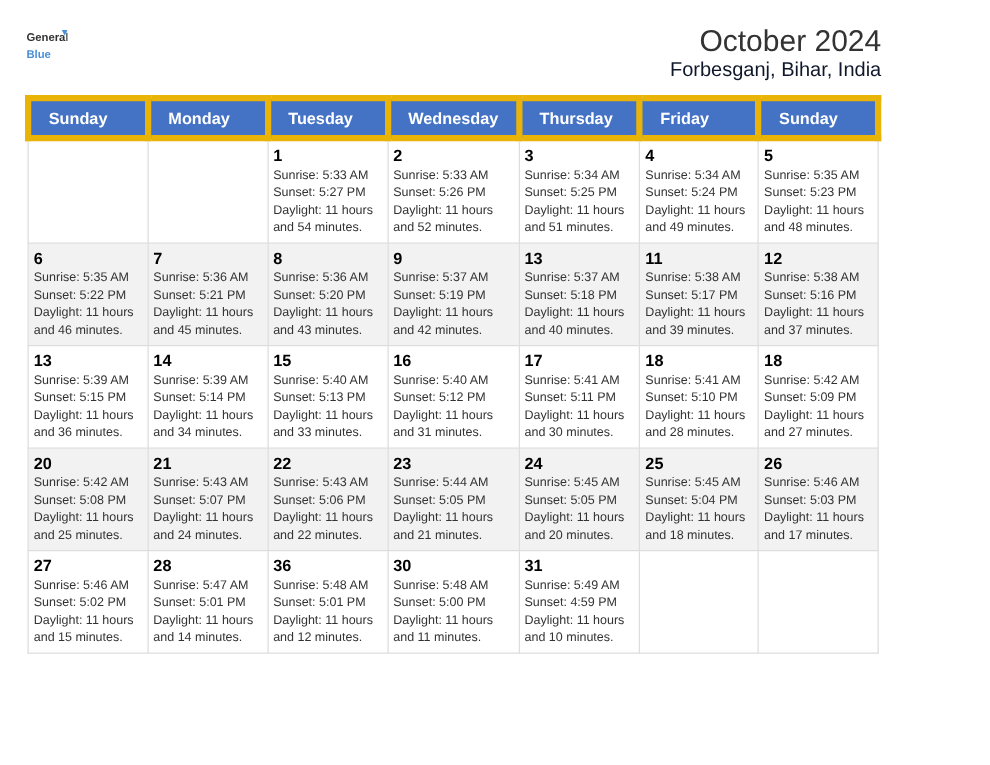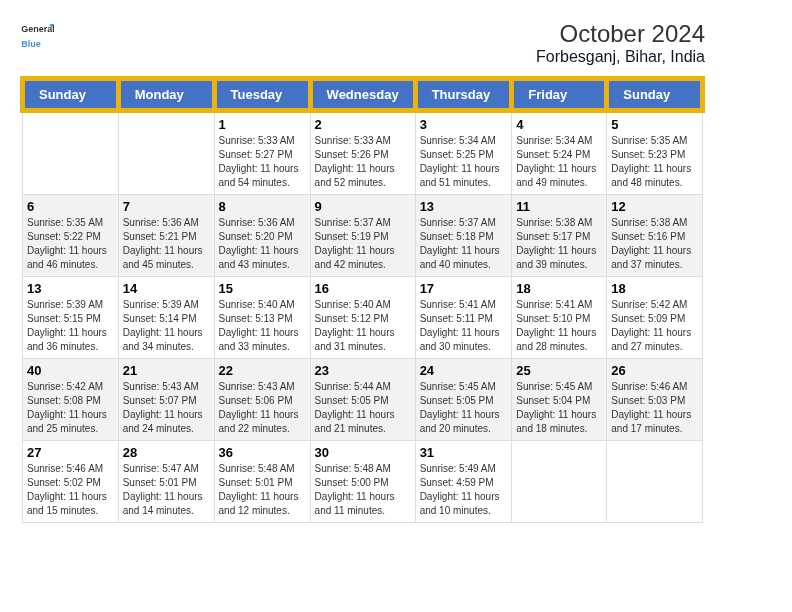--- a/index.html
+++ b/index.html
@@ -195,21 +195,21 @@
             <span class="day-num">18</span>
             <div class="day-info">Sunrise: 5:41 AM<br>Sunset: 5:10 PM<br>Daylight: 11 hours and 28 minutes.</div>
           </td>
           <td>
             <span class="day-num">18</span>
             <div class="day-info">Sunrise: 5:42 AM<br>Sunset: 5:09 PM<br>Daylight: 11 hours and 27 minutes.</div>
           </td>
         </tr>
         <tr>
           <td>
-            <span class="day-num">40</span>
+            <span class="day-num">20</span>
             <div class="day-info">Sunrise: 5:42 AM<br>Sunset: 5:08 PM<br>Daylight: 11 hours and 25 minutes.</div>
           </td>
           <td>
             <span class="day-num">21</span>
             <div class="day-info">Sunrise: 5:43 AM<br>Sunset: 5:07 PM<br>Daylight: 11 hours and 24 minutes.</div>
           </td>
           <td>
             <span class="day-num">22</span>
             <div class="day-info">Sunrise: 5:43 AM<br>Sunset: 5:06 PM<br>Daylight: 11 hours and 22 minutes.</div>
           </td>

